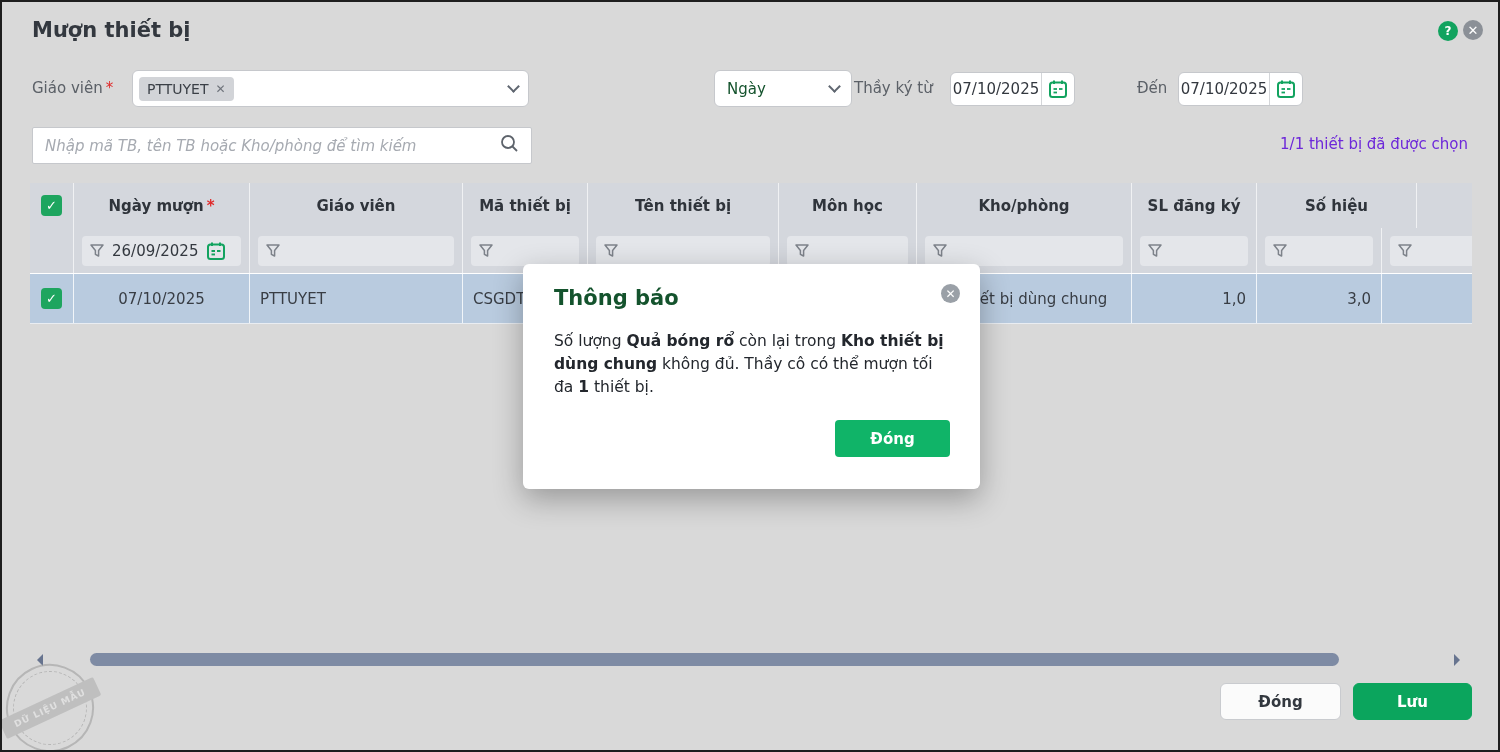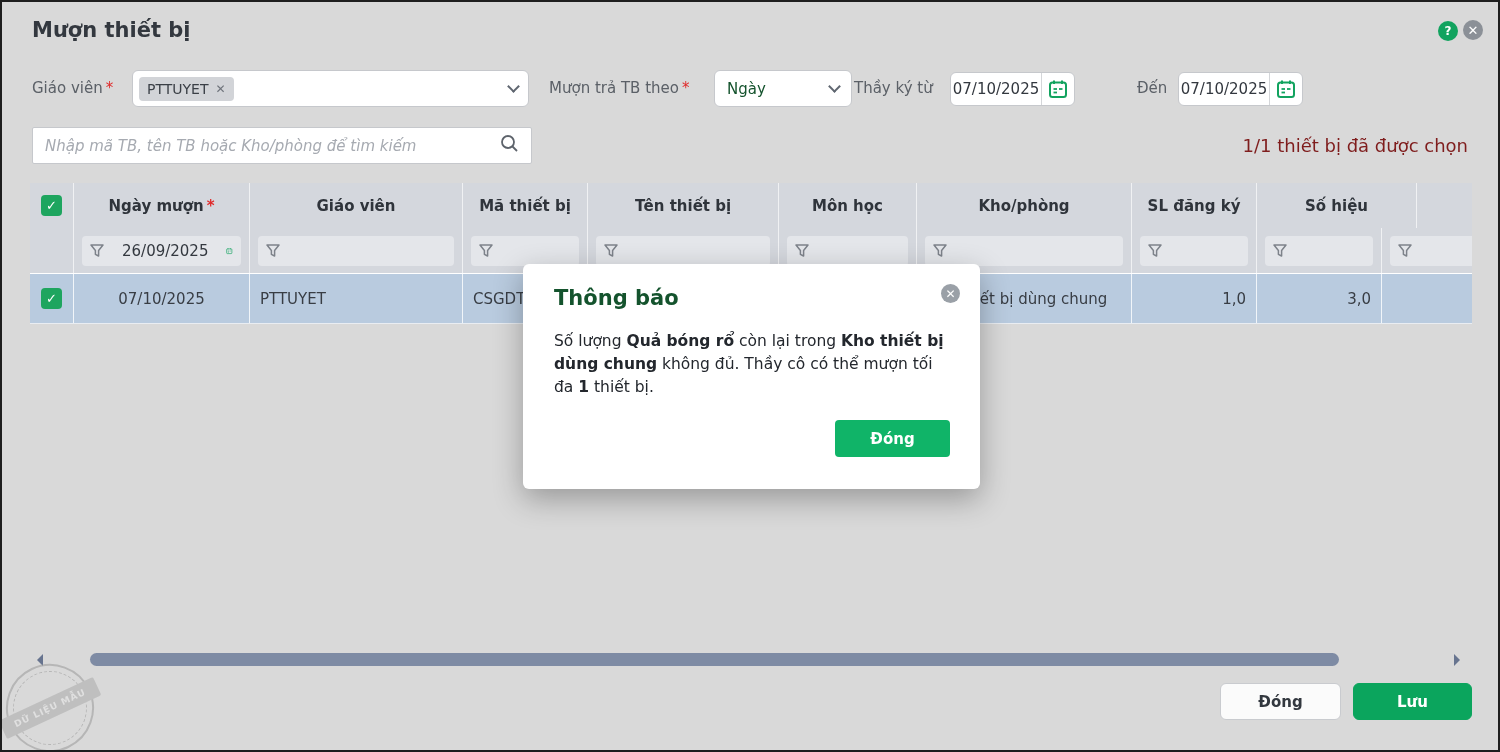--- a/index.html
+++ b/index.html
@@ -36,37 +36,37 @@
   .date-text { flex:1; text-align:center; font-size:15px; color:#33383f; }
   .date-ico-box { width:33px; height:100%; border-left:1px solid #d4d6d9;
     display:flex; align-items:center; justify-content:center; cursor:pointer; }
 
   
   .search-box { position:absolute; left:30px; top:125px; width:500px; height:37px; background:#fff;
     border:1px solid #c6c8cc; border-radius:2px; display:flex; align-items:center; padding:0 12px; }
   .search-box input { flex:1; border:none; outline:none; font-size:15px; color:#3a3f46;
     font-family:inherit; background:transparent; }
   .search-box input::placeholder { color:#a6aab1; font-style:italic; }
-  .sel-summary { position:absolute; top:133px; right:30px; font-size:18px; color:#7f1d1d; }
+  .sel-summary { position:absolute; top:133px; right:30px; font-size:15px; color:#6d28d9; }
 
   
   .table-wrap { position:absolute; left:28px; top:181px; width:1442px; overflow:hidden; }
   .trow { display:flex; width:1512px; }
   .tcell { flex:none; }
   .c0{width:44px}.c1{width:176px}.c2{width:213px}.c3{width:125px}.c4{width:191px}
   .c5{width:138px}.c6{width:215px}.c7{width:125px}.c8{width:125px}.c9{width:160px}
   .thead-row { height:45px; background:#d4d7dd; }
   .thead-row .tcell { display:flex; align-items:center; justify-content:center;
     font-size:15px; font-weight:700; color:#2f343b; border-right:1px solid rgba(255,255,255,.65);
     white-space:nowrap; overflow:hidden; }
   .tfilter-row { height:46px; background:#d4d7dd; border-bottom:1px solid #fff; }
   .tfilter-row .tcell { display:flex; align-items:center; border-right:1px solid rgba(255,255,255,.65);
     padding:0 8px; }
   .fpill { flex:1; height:30px; background:#e4e6ea; border-radius:4px; display:flex; align-items:center;
-    padding:0 8px; gap:18px; font-size:15px; color:#33383f; white-space:nowrap; overflow:hidden; }
+    padding:0 8px; gap:8px; font-size:15px; color:#33383f; white-space:nowrap; overflow:hidden; }
   .tdata-row { height:50px; background:#b9cbdf; border-bottom:1px solid #e9edf2; }
   .tdata-row .tcell { display:flex; align-items:center; font-size:15px; color:#383d44;
     border-right:1px solid rgba(255,255,255,.8); padding:0 10px; white-space:nowrap; overflow:hidden; }
   .cell-center { justify-content:center; }
   .cell-right { justify-content:flex-end; }
   .checkbox { width:21px; height:21px; border-radius:4px; background:#1ea55f;
     display:flex; align-items:center; justify-content:center; color:#fff; font-size:13px; cursor:pointer; margin:auto; }
   .funnel-svg { flex:none; }
 
   
@@ -124,23 +124,20 @@
     <span>Giáo viên</span><span class="req">*</span>
   </div>
   <div class="ctl multiselect">
     <div class="chip">
       <span>PTTUYET</span>
       <span class="chip-x">✕</span>
     </div>
     <span class="chev ms-chev"></span>
   </div>
 
-  <div class="flabel" style="left:547px">
-    <span>Mượn trả TB theo</span><span class="req">*</span>
-  </div>
   <div class="ctl select">
     <span>Ngày</span>
     <span class="chev"></span>
   </div>
 
   <div class="flabel" style="left:852px">Thầy ký từ</div>
   <div class="ctl dateinput" style="left:948px">
     <span class="date-text">07/10/2025</span>
     <span class="date-ico-box">
       <svg width="20" height="20" viewBox="0 0 20 20">

